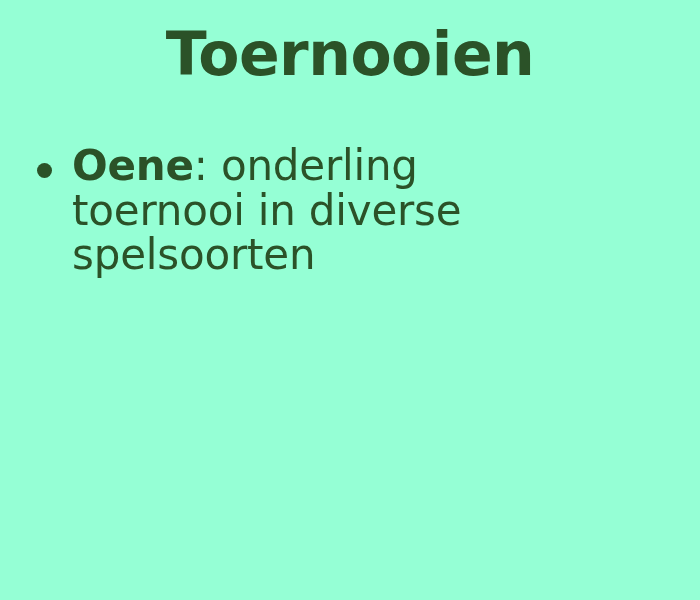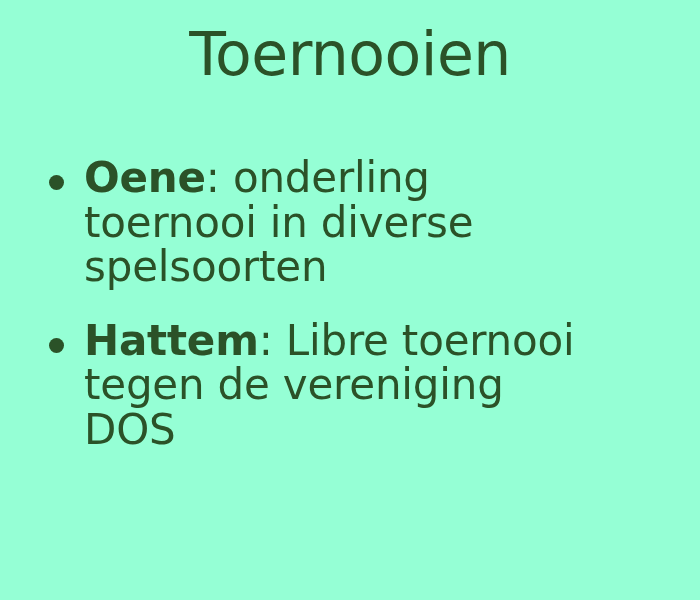--- a/index.html
+++ b/index.html
@@ -20,31 +20,31 @@
     height: 600px;
     box-sizing: border-box;
   }
   .slide-title {
     position: absolute;
     top: 22px;
     left: 0;
     width: 700px;
     text-align: center;
     font-size: 60px;
-    font-weight: normal;
+    font-weight: bold;
     line-height: 1.08;
     letter-spacing: -0.5px;
     color: #2B5228;
   }
   .bullet-list {
     position: absolute;
     top: 144px;
     left: 0;
     width: 588px;
-    margin: 12px;
+    margin: 0;
     padding: 0;
     list-style: none;
   }
   .bullet-item {
     position: relative;
     margin: 0 0 29px 0;
     padding: 0 14px 0 72px;
     font-size: 42px;
     line-height: 1.06;
     color: #2B5228;
@@ -79,20 +79,16 @@
 
   <div class="slide-title">Toernooien</div>
 
   <ul class="bullet-list">
 
     <li class="bullet-item">
       <span class="bullet-marker"></span>
       <span class="bullet-name">Oene</span><span class="bullet-sep">:</span><span class="bullet-text"> onderling toernooi in diverse spelsoorten</span>
     </li>
 
-    <li class="bullet-item">
-      <span class="bullet-marker"></span>
-      <span class="bullet-name">Hattem</span><span class="bullet-sep">:</span><span class="bullet-text"> Libre toernooi tegen de vereniging DOS</span>
-    </li>
 
 
   </ul>
 </div>
 
 </body></html>

